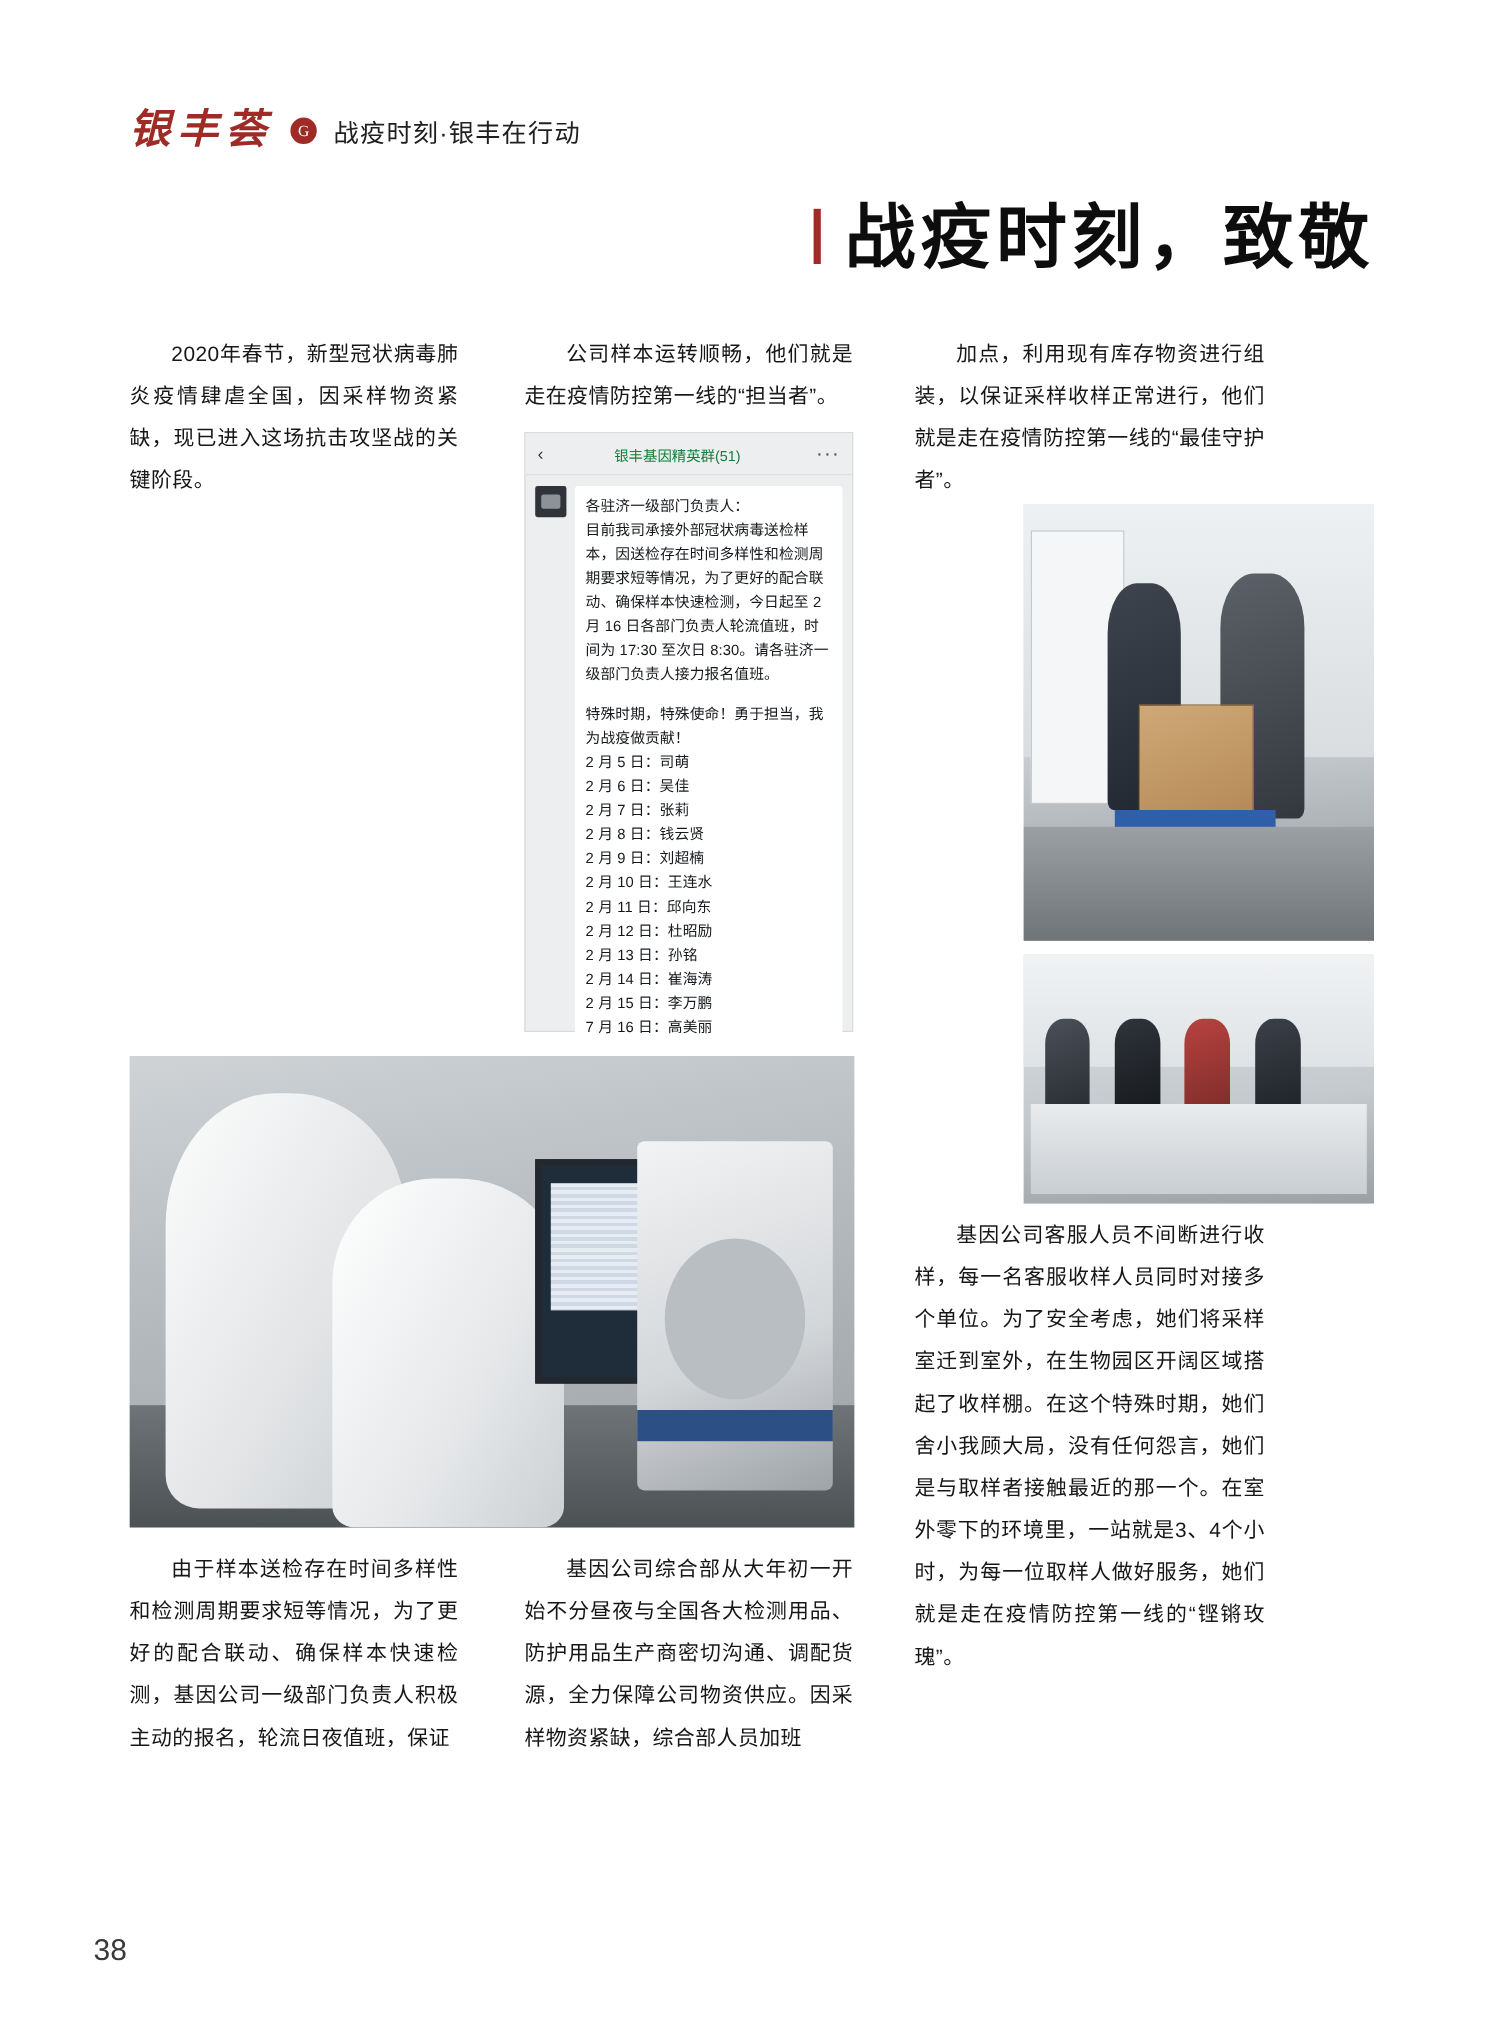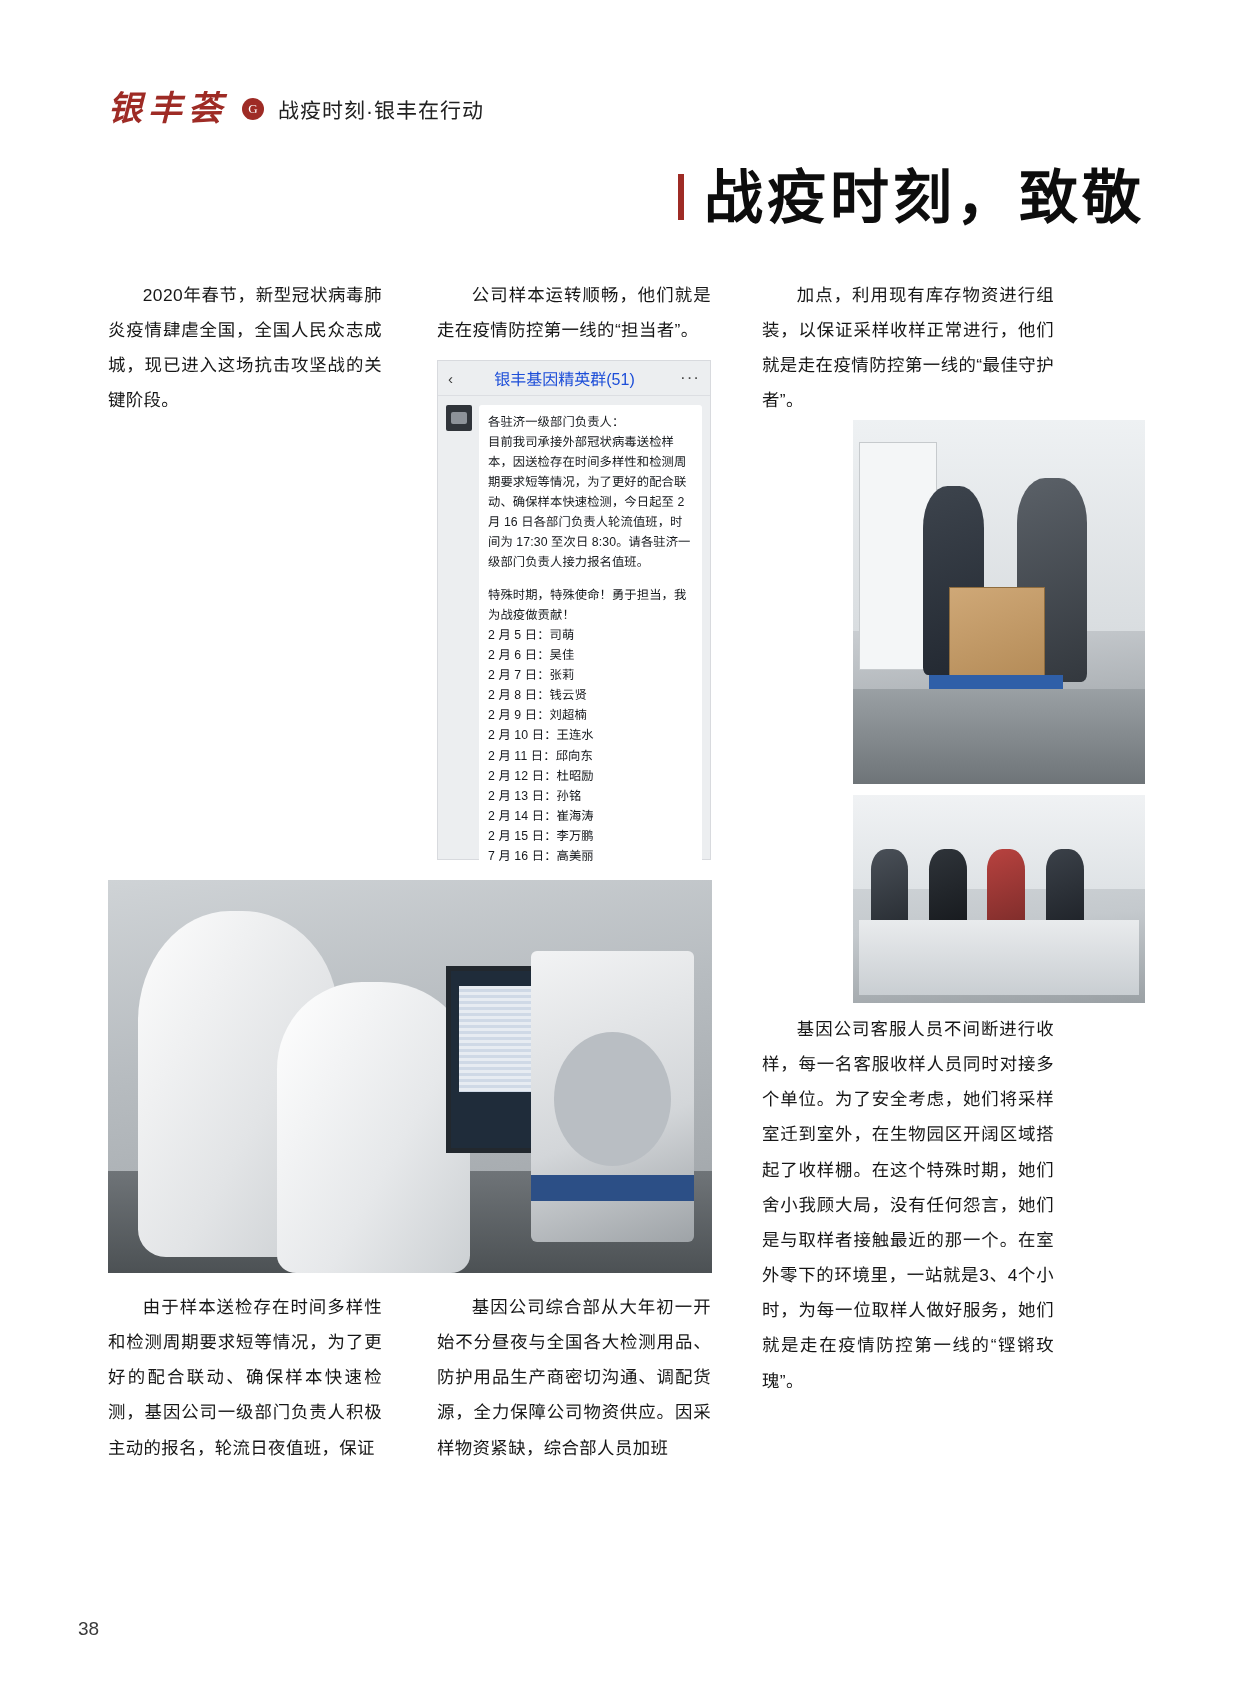--- a/index.html
+++ b/index.html
@@ -112,22 +112,22 @@
     padding: 0 10px;
     border-bottom: 1px solid #dcdee2;
     background: #eceef0;
   }
   .chat-back {
     font-size: 15px;
     color: #3a3a3a;
     margin-right: 8px;
   }
   .chat-title {
-    font-size: 16px;
-    color: #1d4ed8;
+    font-size: 12px;
+    color: #15803d;
     flex: 1;
     text-align: center;
     margin-right: 12px;
   }
   .chat-more {
     font-size: 17px;
     color: #4a4a4a;
     letter-spacing: 1px;
   }
   .chat-body {
@@ -282,41 +282,41 @@
   #photo-meeting .p1{left:6%;}
   #photo-meeting .p2{left:26%; background:linear-gradient(160deg,#2f343a,#16191d);}
   #photo-meeting .p3{left:46%; background:linear-gradient(160deg,#b8423f,#7c2c2a);}
   #photo-meeting .p4{left:66%; background:linear-gradient(160deg,#3b4149,#1e2228);}
 
   
   .page-number {
     position: absolute;
     left: 78px;
     bottom: 44px;
-    font-size: 19px;
+    font-size: 25px;
     color: #3a3a3a;
     font-family: "Liberation Sans", sans-serif;
   }
 </style>
 </head>
 <body>
 
 <div class="masthead">
   <span class="logo-cn">银丰荟</span>
   <span class="logo-mark">G</span>
   <span class="masthead-sub">战疫时刻·银丰在行动</span>
 </div>
 
 <div class="headline-wrap">
   <div class="headline-rule"></div>
   <div class="headline">战疫时刻，致敬</div>
 </div>
 
 <div class="col col1" style="top:278px;">
-  <p>2020年春节，新型冠状病毒肺炎疫情肆虐全国，全国人民众志成城，现已进入这场抗击攻坚战的关键阶段。</p>
+  <p>2020年春节，新型冠状病毒肺炎疫情肆虐全国，因采样物资紧缺，现已进入这场抗击攻坚战的关键阶段。</p>
 </div>
 
 <div class="col col1" style="top:1290px;">
   <p>由于样本送检存在时间多样性和检测周期要求短等情况，为了更好的配合联动、确保样本快速检测，基因公司一级部门负责人积极主动的报名，轮流日夜值班，保证</p>
 </div>
 
 <div class="col col2" style="top:278px;">
   <p>公司样本运转顺畅，他们就是走在疫情防控第一线的“担当者”。</p>
 </div>
 

